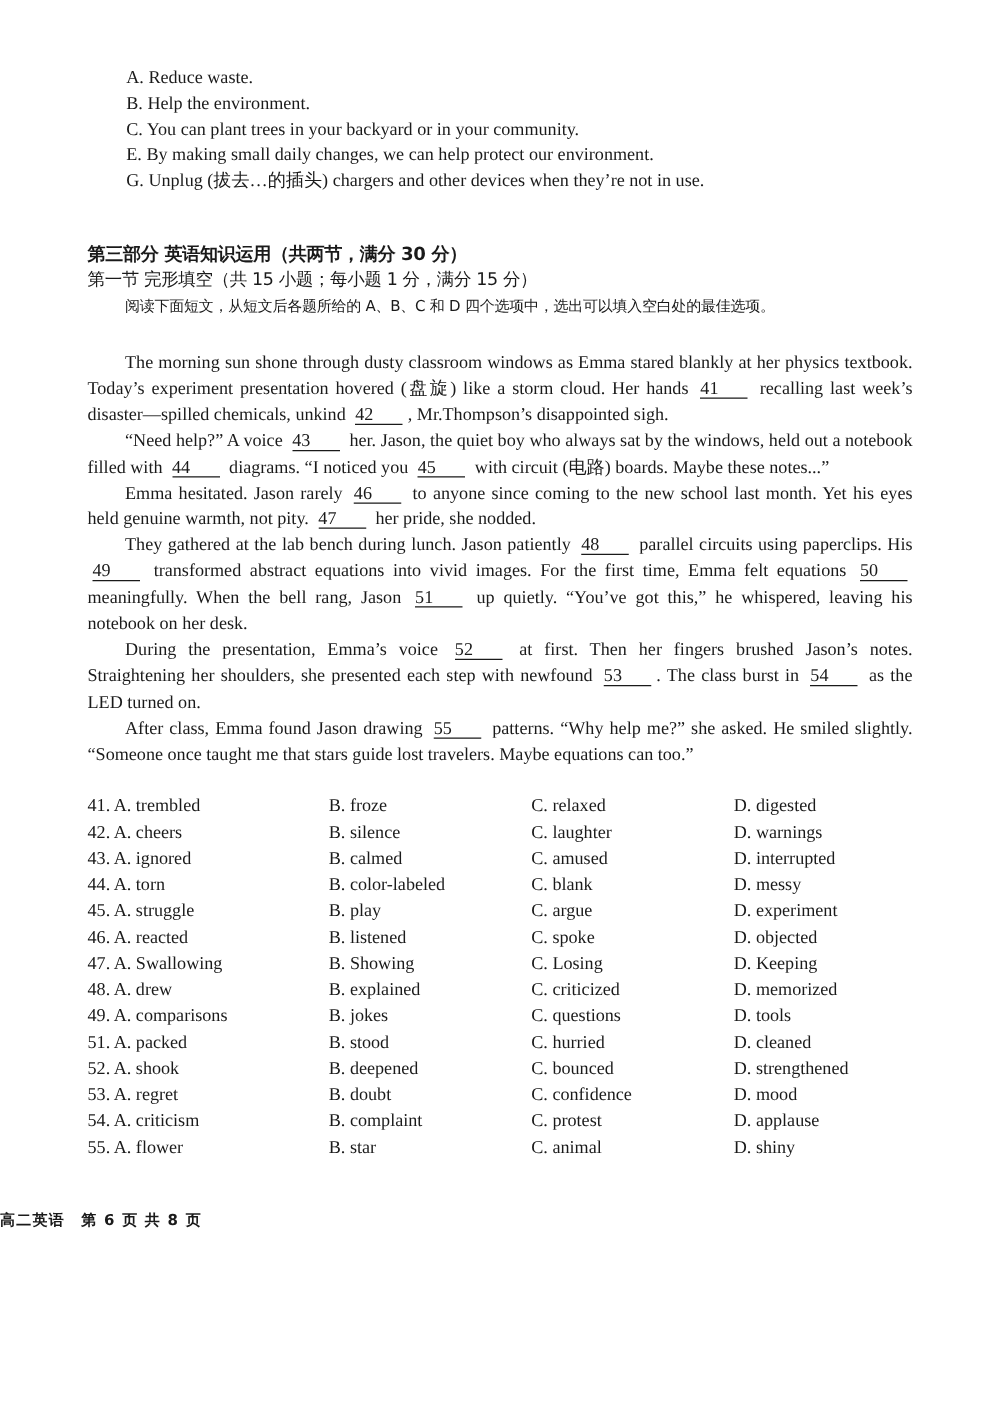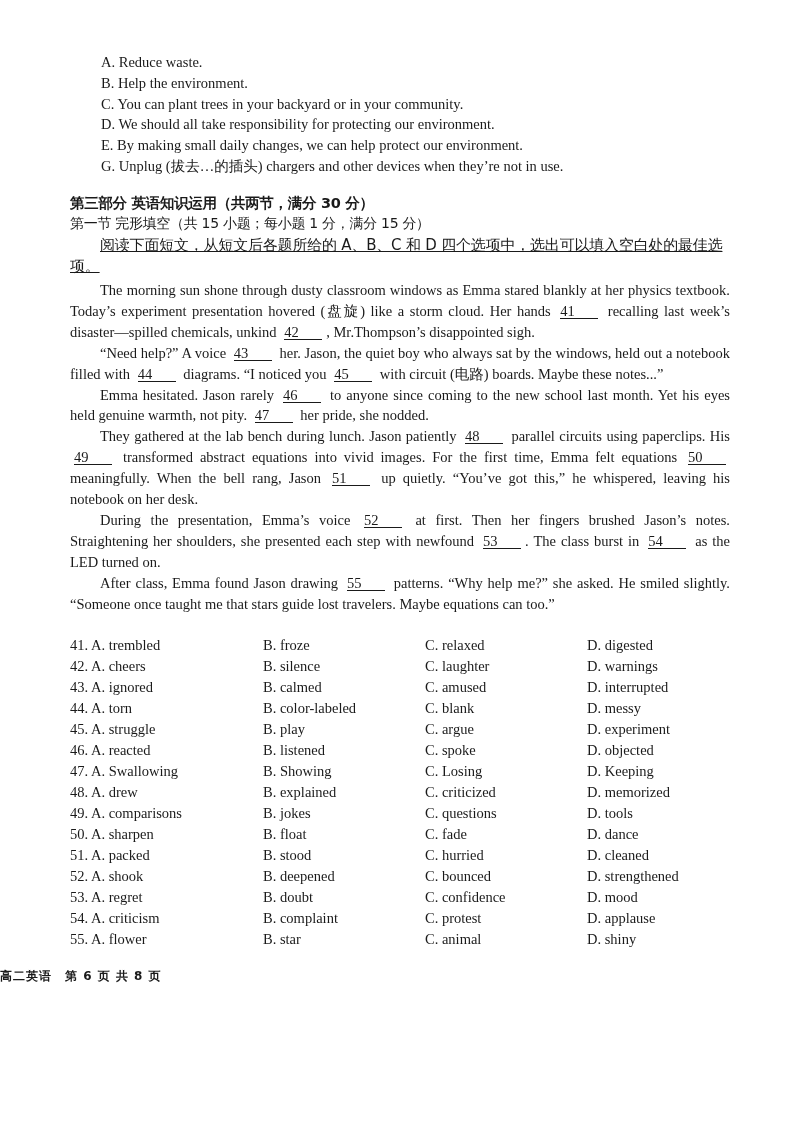--- a/index.html
+++ b/index.html
@@ -6,21 +6,21 @@
   body {
     width: 800px; height: 1132px; background: #ffffff; color: #1a1a1a;
     font-family: "Liberation Serif", "DejaVu Serif", serif;
     position: relative; overflow: hidden;
   }
   .page { position: absolute; left: 0; top: 0; width: 800px; height: 1132px; }
   .opt-list { position: absolute; left: 101px; top: 52px; }
   .opt-list .line { font-size: 14.5px; line-height: 20.8px; height: 20.8px; white-space: nowrap; }
   .sec-title { position: absolute; left: 70px; top: 194px; font-size: 14.5px; font-weight: bold; white-space: nowrap; font-family: "DejaVu Sans", sans-serif; letter-spacing: -0.3px; }
   .sub-title { position: absolute; left: 70px; top: 215px; font-size: 14px; white-space: nowrap; font-family: "DejaVu Sans", sans-serif; letter-spacing: -0.3px;}
-  .instr { position: absolute; left: 70px; top: 235px; width: 662px; font-size: 15px; line-height: 21px; font-family: "DejaVu Sans", sans-serif; letter-spacing: -0.2px; text-decoration: underline; }
+  .instr { position: absolute; left: 70px; top: 235px; width: 662px; font-size: 12px; line-height: 21px; font-family: "DejaVu Sans", sans-serif; letter-spacing: -0.2px; }
   .instr .ind { display: inline-block; width: 30px; }
   .passage { position: absolute; left: 70px; top: 280px; width: 660px; font-size: 14.5px; line-height: 20.9px; text-align: justify; }
   .passage p { margin: 0; text-indent: 30px; }
   .blank { display: inline-block; min-width: 38px; text-align: left; border-bottom: 1px solid #1a1a1a; line-height: 14px; margin: 0 4px; text-indent: 0; }
   .choices { position: absolute; left: 70px; top: 635px; }
   .crow { display: flex; height: 21px; font-size: 14.5px; line-height: 21px; white-space: nowrap; }
   .crow .c0 { width: 193px; }
   .crow .c1 { width: 162px; }
   .crow .c2 { width: 162px; }
   .crow .c3 { width: 160px; }
@@ -28,21 +28,20 @@
 </style>
 </head>
 <body>
 
 <div class="page">
 
   <div class="opt-list">
     <div class="line">A. Reduce waste.</div>
     <div class="line">B. Help the environment.</div>
     <div class="line">C. You can plant trees in your backyard or in your community.</div>
-    <div class="line">D. We should all take responsibility for protecting our environment.</div>
     <div class="line">E. By making small daily changes, we can help protect our environment.</div>
     <div class="line">G. Unplug (拔去…的插头) chargers and other devices when they’re not in use.</div>
   </div>
 
   <div class="sec-title">第三部分 英语知识运用（共两节，满分 30 分）</div>
   <div class="sub-title">第一节 完形填空（共 15 小题；每小题 1 分，满分 15 分）</div>
   <div class="instr"><span class="ind"></span><span>阅读下面短文，从短文后各题所给的 A、B、C 和 D 四个选项中，选出可以填入空白处的最佳选项。</span></div>
 
   <div class="passage" id="passage">
       <p><span>The morning sun shone through dusty classroom windows as Emma stared blankly at her physics textbook. Today’s experiment presentation hovered (盘旋) like a storm cloud. Her hands </span><span class="blank">41</span><span> recalling last week’s disaster—spilled chemicals, unkind </span><span class="blank">42</span><span>, Mr.Thompson’s disappointed sigh.</span></p>
@@ -102,26 +101,20 @@
         <div class="c2">C. criticized</div>
         <div class="c3">D. memorized</div>
       </div>
       <div class="crow">
         <div class="c0">49. A. comparisons</div>
         <div class="c1">B. jokes</div>
         <div class="c2">C. questions</div>
         <div class="c3">D. tools</div>
       </div>
       <div class="crow">
-        <div class="c0">50. A. sharpen</div>
-        <div class="c1">B. float</div>
-        <div class="c2">C. fade</div>
-        <div class="c3">D. dance</div>
-      </div>
-      <div class="crow">
         <div class="c0">51. A. packed</div>
         <div class="c1">B. stood</div>
         <div class="c2">C. hurried</div>
         <div class="c3">D. cleaned</div>
       </div>
       <div class="crow">
         <div class="c0">52. A. shook</div>
         <div class="c1">B. deepened</div>
         <div class="c2">C. bounced</div>
         <div class="c3">D. strengthened</div>

